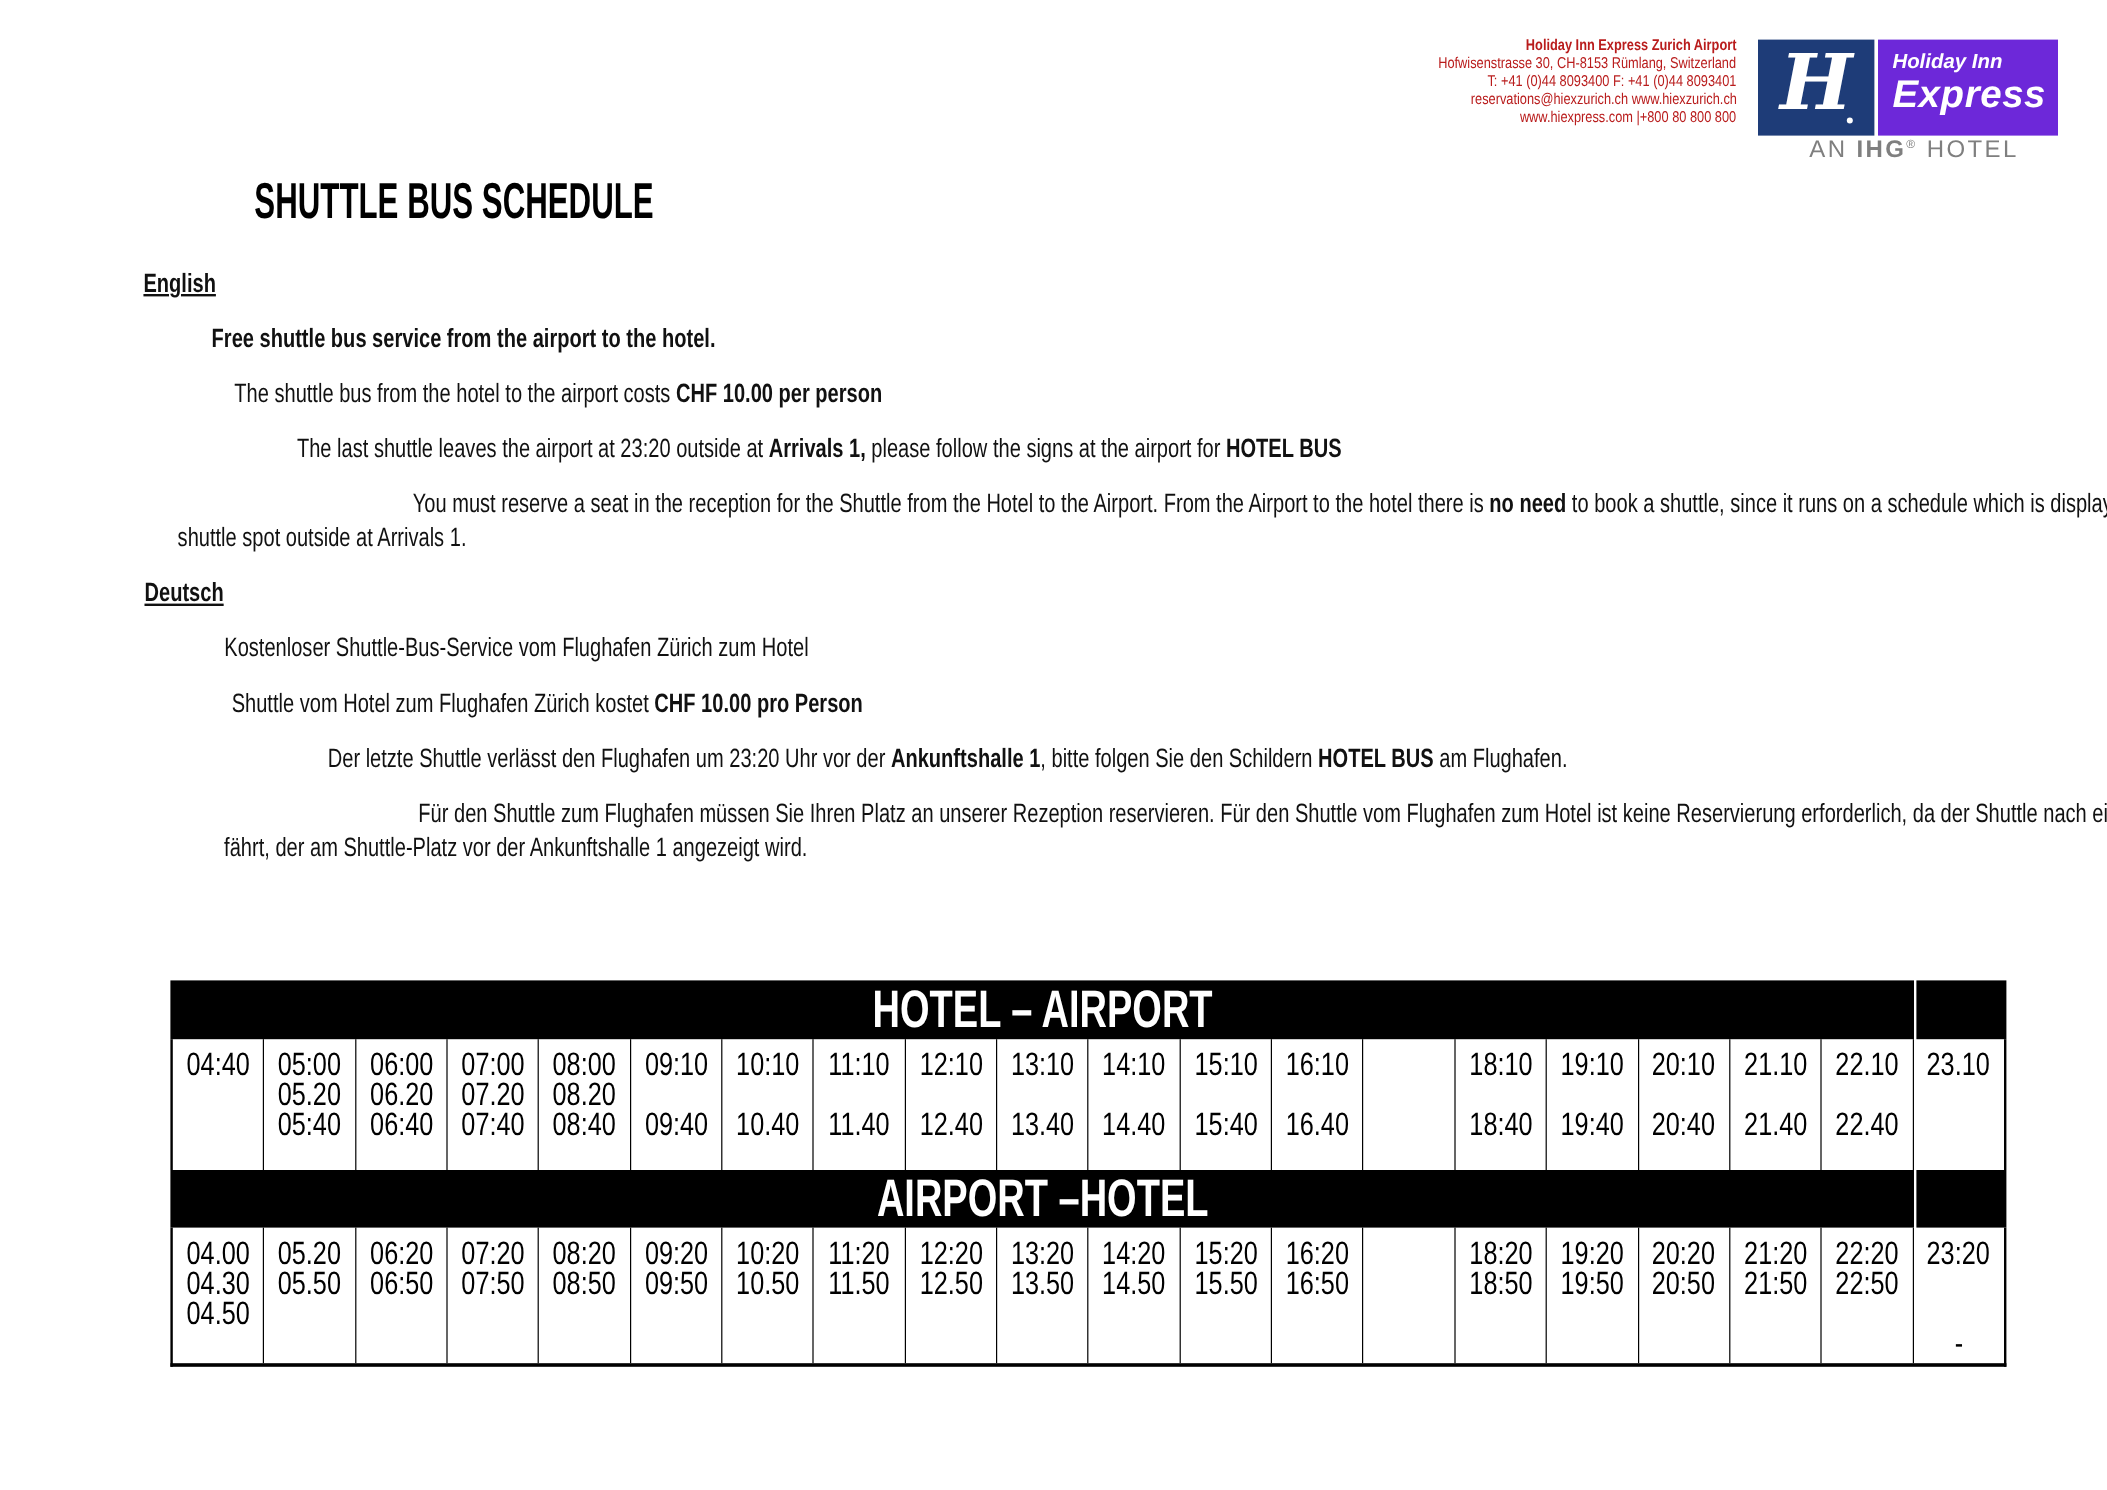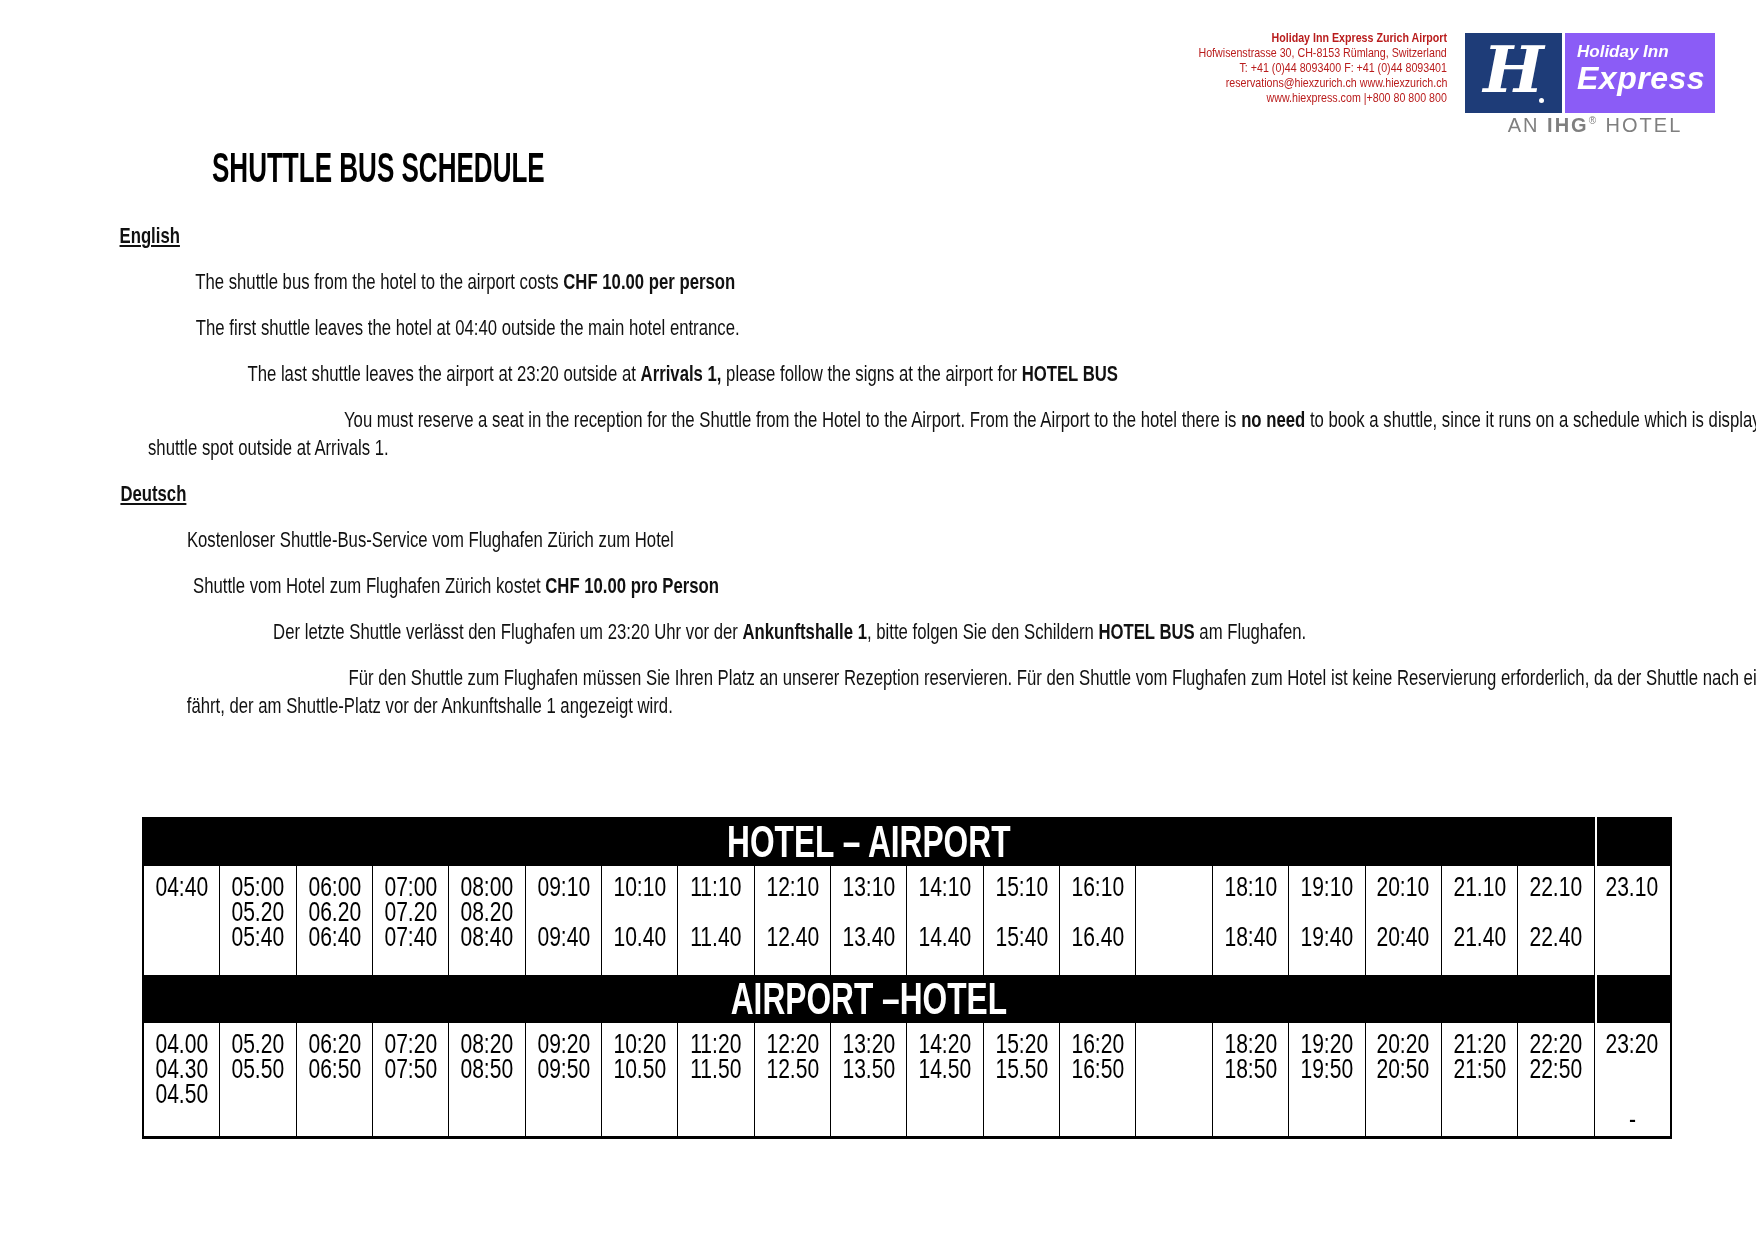--- a/index.html
+++ b/index.html
@@ -85,40 +85,40 @@
   <div><span class="cz-r">reservations@hiexzurich.ch www.hiexzurich.ch</span></div>
   <div><span class="cz-r">www.hiexpress.com |+800 80 800 800</span></div>
 </div>
 
 <div class="logo">
   <div class="logo-square" id="logo-square" style="background: rgb(30, 60, 120);">
     <span class="logo-h">H</span>
     <span class="logo-dot"></span>
   </div>
   <div class="logo-gap"></div>
-  <div class="logo-panel" id="logo-panel" style="background: #8b5cf6;">
+  <div class="logo-panel" id="logo-panel" style="background: #6d28d9;">
     <div class="logo-top">Holiday Inn</div>
     <div class="logo-bottom">Express</div>
   </div>
 </div>
 <div class="tagline" id="ihg-tagline" style="color: rgb(127, 127, 127);">
   <span>AN </span><b>IHG</b><sup>®</sup><span> HOTEL</span>
 </div>
 
 <div class="doc-title">
   <span class="cz-title">SHUTTLE BUS SCHEDULE</span>
 </div>
 
 <div id="sections">
     <div class="sec-heading"><span class="cz">English</span></div>
     <div class="para">
+      <div class="para-line"><span class="cz"><b>Free shuttle bus service from the airport to the hotel.</b></span></div>
+    </div>
+    <div class="para">
       <div class="para-line"><span class="cz"><span>The shuttle bus from the hotel to the airport costs </span><b>CHF 10.00 per person</b></span></div>
-    </div>
-    <div class="para">
-      <div class="para-line"><span class="cz"><span>The first shuttle leaves the hotel at 04:40 outside the main hotel entrance.</span></span></div>
     </div>
     <div class="para">
       <div class="para-line"><span class="cz"><span>The last shuttle leaves the airport at 23:20 outside at </span><b>Arrivals 1,</b><span> please follow the signs at the airport for </span><b>HOTEL BUS</b></span></div>
     </div>
     <div class="para">
       <div class="para-line"><span class="cz"><span>You must reserve a seat in the reception for the Shuttle from the Hotel to the Airport. From the Airport to the hotel there is </span><b>no need</b><span> to book a shuttle, since it runs on a schedule which is displayed at the</span></span></div>
       <div class="para-line"><span class="cz"><span>shuttle spot outside at Arrivals 1.</span></span></div>
     </div>
     <div class="sec-heading"><span class="cz">Deutsch</span></div>
     <div class="para">

